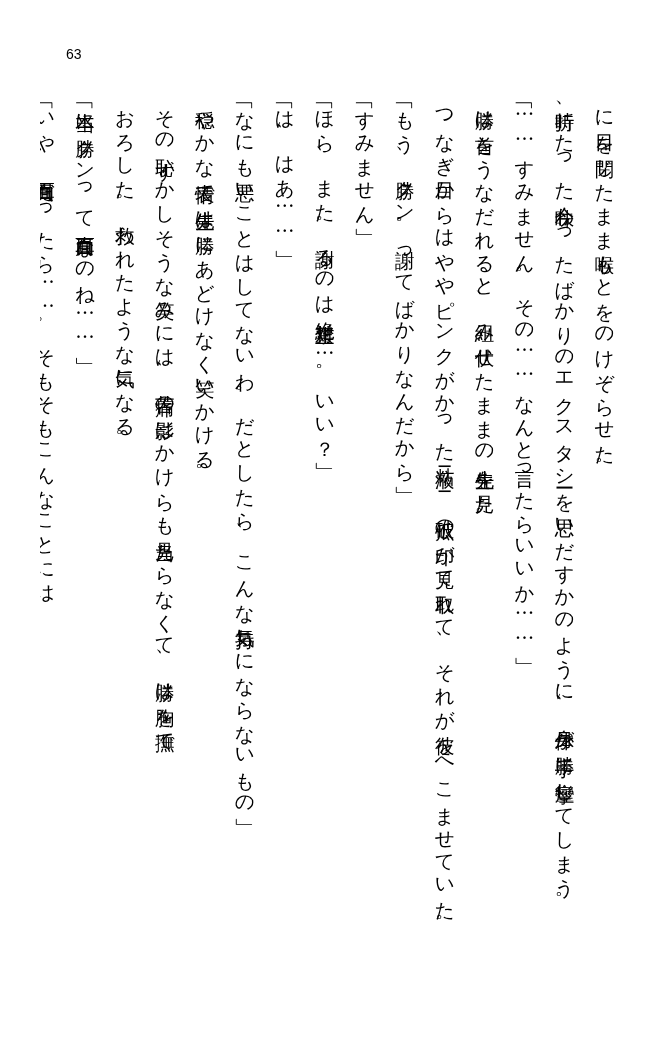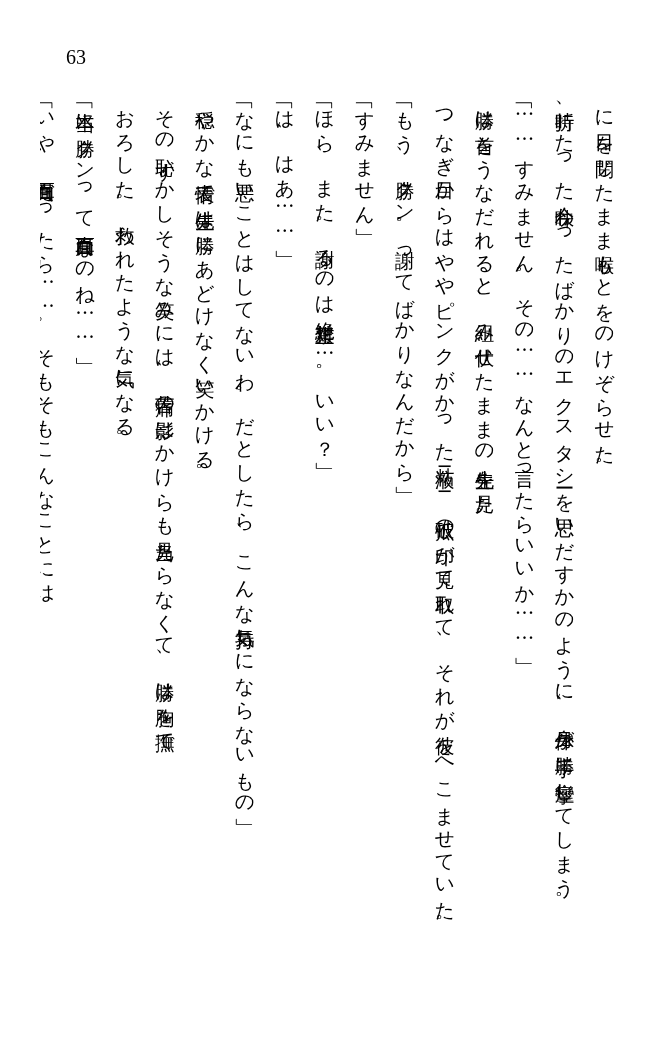--- a/index.html
+++ b/index.html
@@ -13,22 +13,22 @@
     height: 1050px;
     background: #ffffff;
     overflow: hidden;
     font-family: "DejaVu Serif", "Liberation Serif", serif;
     color: #000000;
   }
   .page-number {
     position: absolute;
     top: 46px;
     left: 66px;
-    font-size: 20px;
-    font-family: Liberation Serif, serif;
+    font-size: 14px;
+    font-family: Liberation Sans, sans-serif;
     color: #000;
     letter-spacing: 0;
   }
   .body-text {
     position: absolute;
     top: 96px;
     right: 44px;
     left: 40px;
     bottom: 26px;
     writing-mode: vertical-rl;

